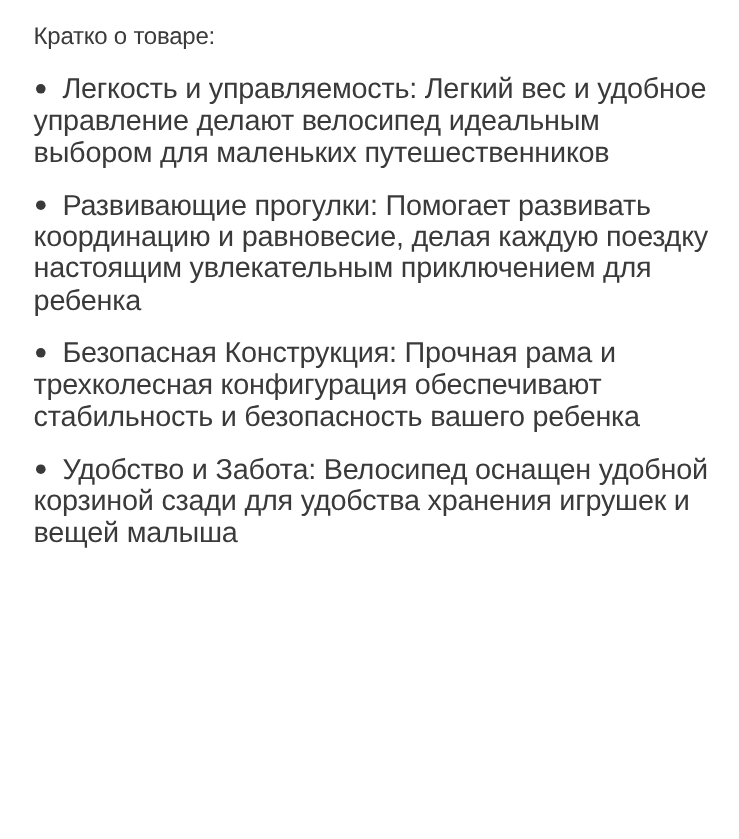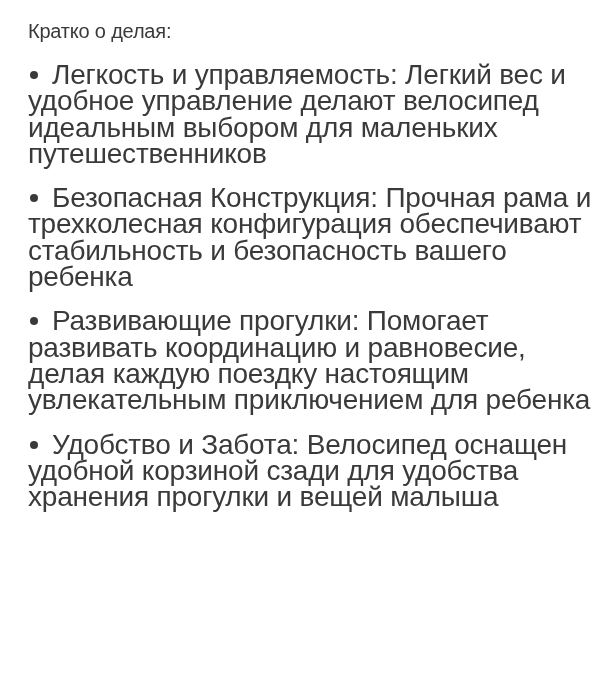--- a/index.html
+++ b/index.html
@@ -1,28 +1,28 @@
 <!DOCTYPE html>
 <html><head>
 <meta charset="utf-8">
 <style>
   html, body { margin:0; padding:0; background:#ffffff; }
   body { width:616px; height:699px; overflow:hidden; position:relative;
          font-family:"Liberation Sans", "DejaVu Sans", sans-serif; color:#3a3a3a; }
   .wrap { position:absolute; left:28px; top:18px; width:570px; }
   .title { font-size:20px; line-height:26px; margin:0 0 18px 0; letter-spacing:-0.2px; }
   ul { list-style:none; margin:0; padding:0; }
-  li { font-size:28px; line-height:26.3px; margin:0 0 18px 0; letter-spacing:-0.2px; }
+  li { font-size:24px; line-height:26.3px; margin:0 0 18px 0; letter-spacing:-0.2px; }
   .bullet { display:inline-block; width:8px; height:8px; border-radius:50%; background:#3a3a3a;
             margin:0 14px 3px 2px; vertical-align:middle; }
 </style>
 </head>
 <body>
 
 <div class="wrap">
-  <div class="title">Кратко о делая:</div>
+  <div class="title">Кратко о товаре:</div>
   <ul>
     <li><span class="bullet"></span><span>Легкость и управляемость: Легкий вес и удобное управление делают велосипед идеальным выбором для маленьких путешественников</span></li>
+    <li><span class="bullet"></span><span>Развивающие прогулки: Помогает развивать координацию и равновесие, делая каждую поездку настоящим увлекательным приключением для ребенка</span></li>
     <li><span class="bullet"></span><span>Безопасная Конструкция: Прочная рама и трехколесная конфигурация обеспечивают стабильность и безопасность вашего ребенка</span></li>
-    <li><span class="bullet"></span><span>Развивающие прогулки: Помогает развивать координацию и равновесие, делая каждую поездку настоящим увлекательным приключением для ребенка</span></li>
-    <li><span class="bullet"></span><span>Удобство и Забота: Велосипед оснащен удобной корзиной сзади для удобства хранения прогулки и вещей малыша</span></li>
+    <li><span class="bullet"></span><span>Удобство и Забота: Велосипед оснащен удобной корзиной сзади для удобства хранения игрушек и вещей малыша</span></li>
   </ul>
 </div>
 
 </body></html>

